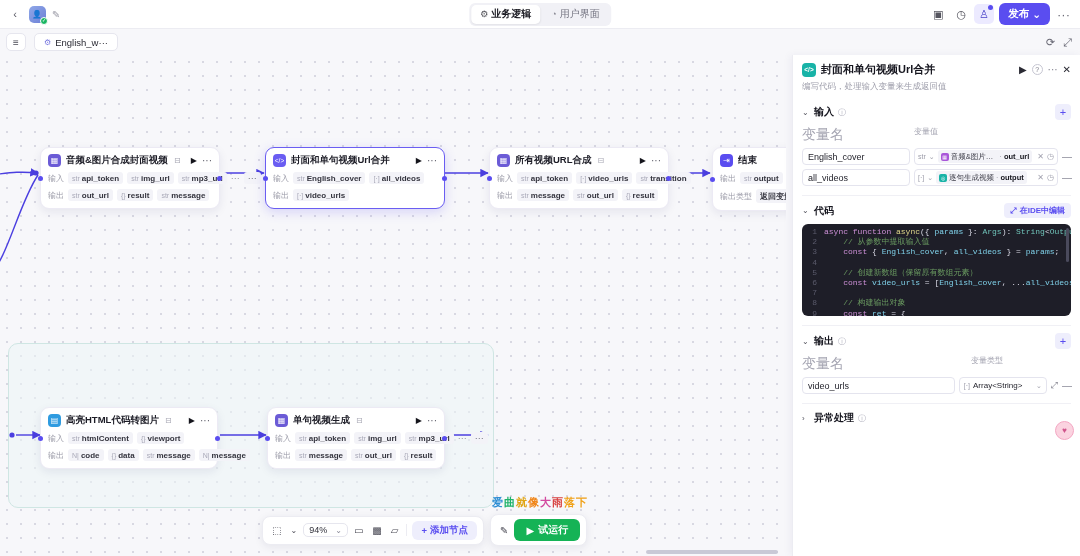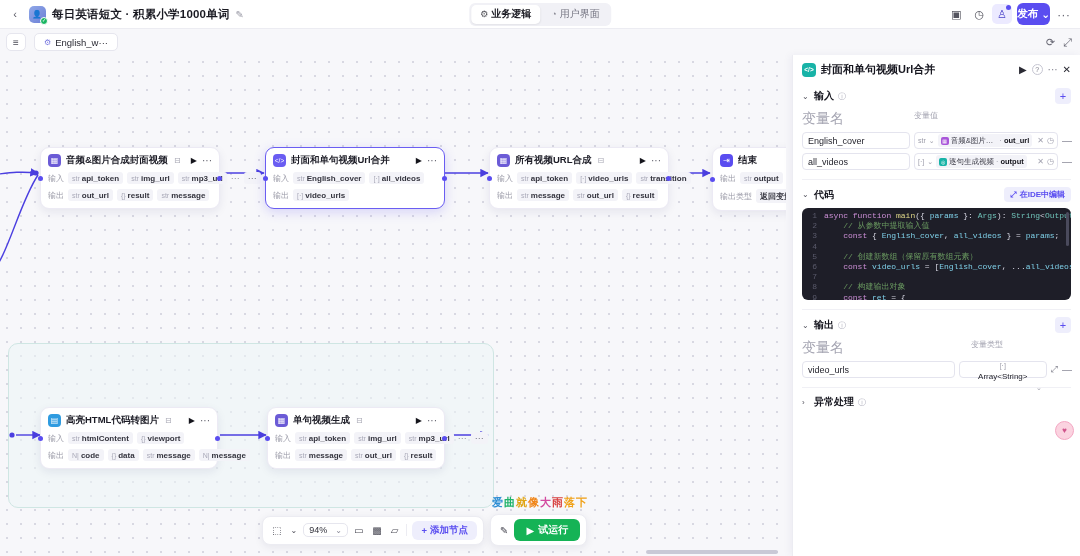--- a/index.html
+++ b/index.html
@@ -62,21 +62,21 @@
     align-items: center; justify-content: center; color: #55555f;
     font-size: 11px; cursor: pointer; position: relative;
   }
   .ic-btn.tinted { background: #eceaff; color: #4b44c9; }
   .ic-btn .dot {
     position: absolute; top: 1px; right: 1px; width: 5px; height: 5px;
     border-radius: 50%; background: #5a4df0;
   }
   .publish-btn {
     display: flex; align-items: center; gap: 3px; background: #5a4df0;
-    color: #fff; font-size: 10.5px; font-weight: 700; padding: 4px 0;
+    color: #fff; font-size: 10.5px; font-weight: 700; padding: 4px 9px;
     border-radius: 6px; cursor: pointer; margin-left: 2px;
   }
   .hdr-more { color:#6a6a76; font-size: 13px; cursor: pointer; padding: 0 4px; }
 
   
   .subbar {
     position: absolute; top: 29px; left: 0; width: 1080px; height: 26px;
     background: #f7f7fa; display: flex; align-items: center; z-index: 30;
   }
   .sb-icon {
@@ -270,21 +270,21 @@
     background: #4a4a5c; border-radius: 2px;
   }
   .out-row { display: flex; align-items: center; gap: 4px; margin-top: 4px; }
   .out-name {
     flex: 1; height: 17px; border: 1px solid #e4e4ee; border-radius: 4px;
     font-size: 9px; color: #25252e; padding: 0 5px; display: flex; align-items: center;
   }
   .out-type {
     width: 88px; height: 17px; border: 1px solid #e4e4ee; border-radius: 4px;
     display: flex; align-items: center; gap: 3px; padding: 0 4px;
-    font-size: 8px; color: #25252e; flex-direction: column;
+    font-size: 8px; color: #25252e;
   }
   .out-type .gt { margin-left: auto; font-size: 7px; color: #9d9daa; }
   .exp-ic { color: #6a6a78; font-size: 9px; cursor: pointer; }
   .sect.last { border-bottom: none; }
   .fab {
     position: absolute; right: 6px; bottom: 116px; width: 19px; height: 19px;
     border-radius: 50%; background: #fbd3e0; border: 1.5px solid #f4a7c3;
     display: flex; align-items: center; justify-content: center;
     font-size: 8px; color: #d1558c; z-index: 50; cursor: pointer;
   }
@@ -293,21 +293,20 @@
 <body>
 
 <div class="app">
 
   <div class="header">
     <div class="hdr-back">‹</div>
     <div class="hdr-avatar">
       <span style="font-size:8px">👤</span>
       <span class="badge">✓</span>
     </div>
-    <div class="hdr-title">每日英语短文 · 积累小学1000单词</div>
     <div class="hdr-edit">✎</div>
 
     <div class="hdr-center">
       <div class="seg active">
         <span class="ic">⚙</span>
         <span>业务逻辑</span>
       </div>
       <div class="seg">
         <span class="ic">◔</span>
         <span>用户界面</span>
@@ -631,20 +630,21 @@
   <div class="panel">
     <div class="p-head">
       <div class="p-title-row">
         <span class="p-ico" style="font-size:6.5px">&lt;/&gt;</span>
         <span class="p-title">封面和单句视频Url合并</span>
         <span class="p-ic">▶</span>
         <span class="p-ic g" style="border:1px solid #c6c6d2;border-radius:50%;width:11px;height:11px;display:flex;align-items:center;justify-content:center;font-size:7px">?</span>
         <span class="p-ic g">···</span>
         <span class="p-ic">✕</span>
       </div>
+      <div class="p-desc">编写代码，处理输入变量来生成返回值</div>
     </div>
 
     <div class="p-body">
 
       <div class="sect">
         <div class="sect-head">
           <span class="caret">⌄</span>
           <span class="sect-title">输入</span>
           <span class="info-i">ⓘ</span>
           <span class="plus-btn">+</span>
@@ -695,21 +695,21 @@
           <span class="sect-title">代码</span>
           <span class="ide-btn">
             <span>⤢</span>
             <span>在IDE中编辑</span>
           </span>
         </div>
         <div class="code-box">
           <div id="code-lines" style="padding:3px 0 0 0">
               <div class="code-line">
                 <span class="ln">1</span>
-                <span class="cd"><span class="k">async function </span><span class="f">main</span><span class="p">({ </span><span class="v">params</span><span class="p"> }: </span><span class="ty">Args</span><span class="p">): </span><span class="ty">String</span><span class="p">&lt;</span><span class="ty">Output</span></span>
+                <span class="cd"><span class="k">async function </span><span class="f">async</span><span class="p">({ </span><span class="v">params</span><span class="p"> }: </span><span class="ty">Args</span><span class="p">): </span><span class="ty">String</span><span class="p">&lt;</span><span class="ty">Output</span></span>
               </div>
               <div class="code-line">
                 <span class="ln">2</span>
                 <span class="cd"><span class="c">    // 从参数中提取输入值</span></span>
               </div>
               <div class="code-line">
                 <span class="ln">3</span>
                 <span class="cd"><span class="p">    </span><span class="k">const</span><span class="p"> { </span><span class="v">English_cover</span><span class="p">, </span><span class="v">all_videos</span><span class="p"> } = </span><span class="v">params</span><span class="p">;</span></span>
               </div>
               <div class="code-line">

